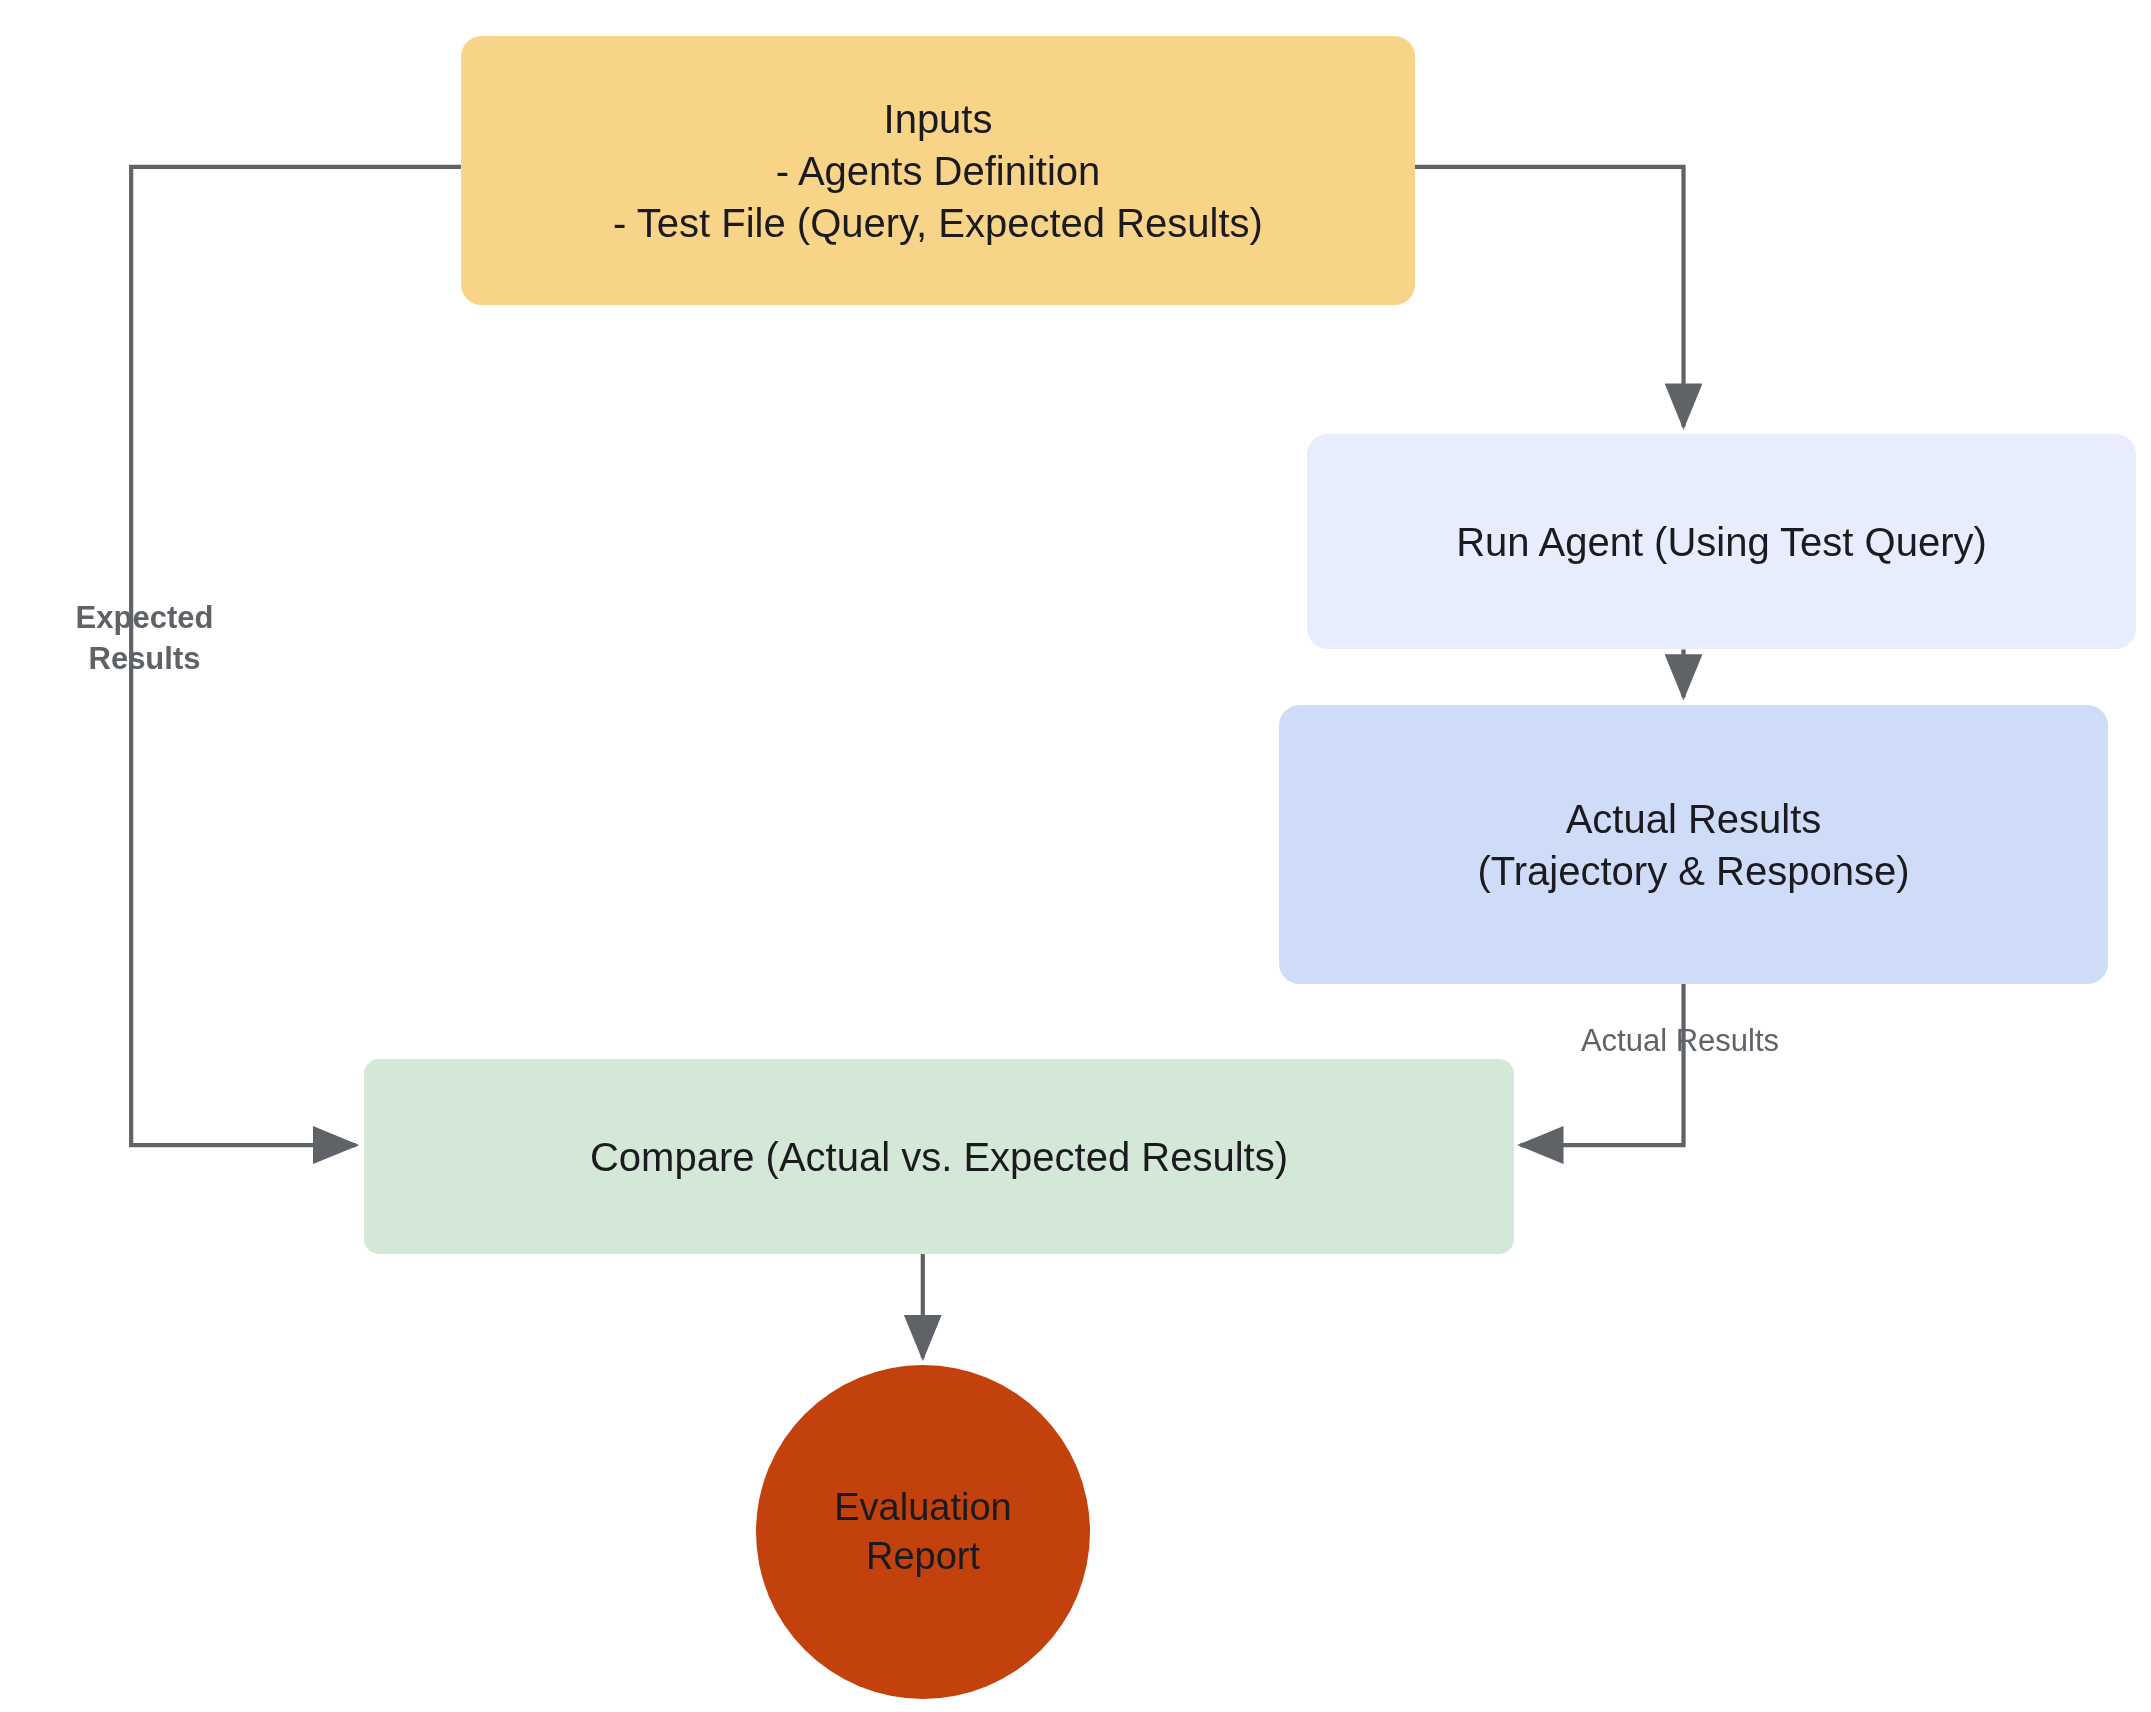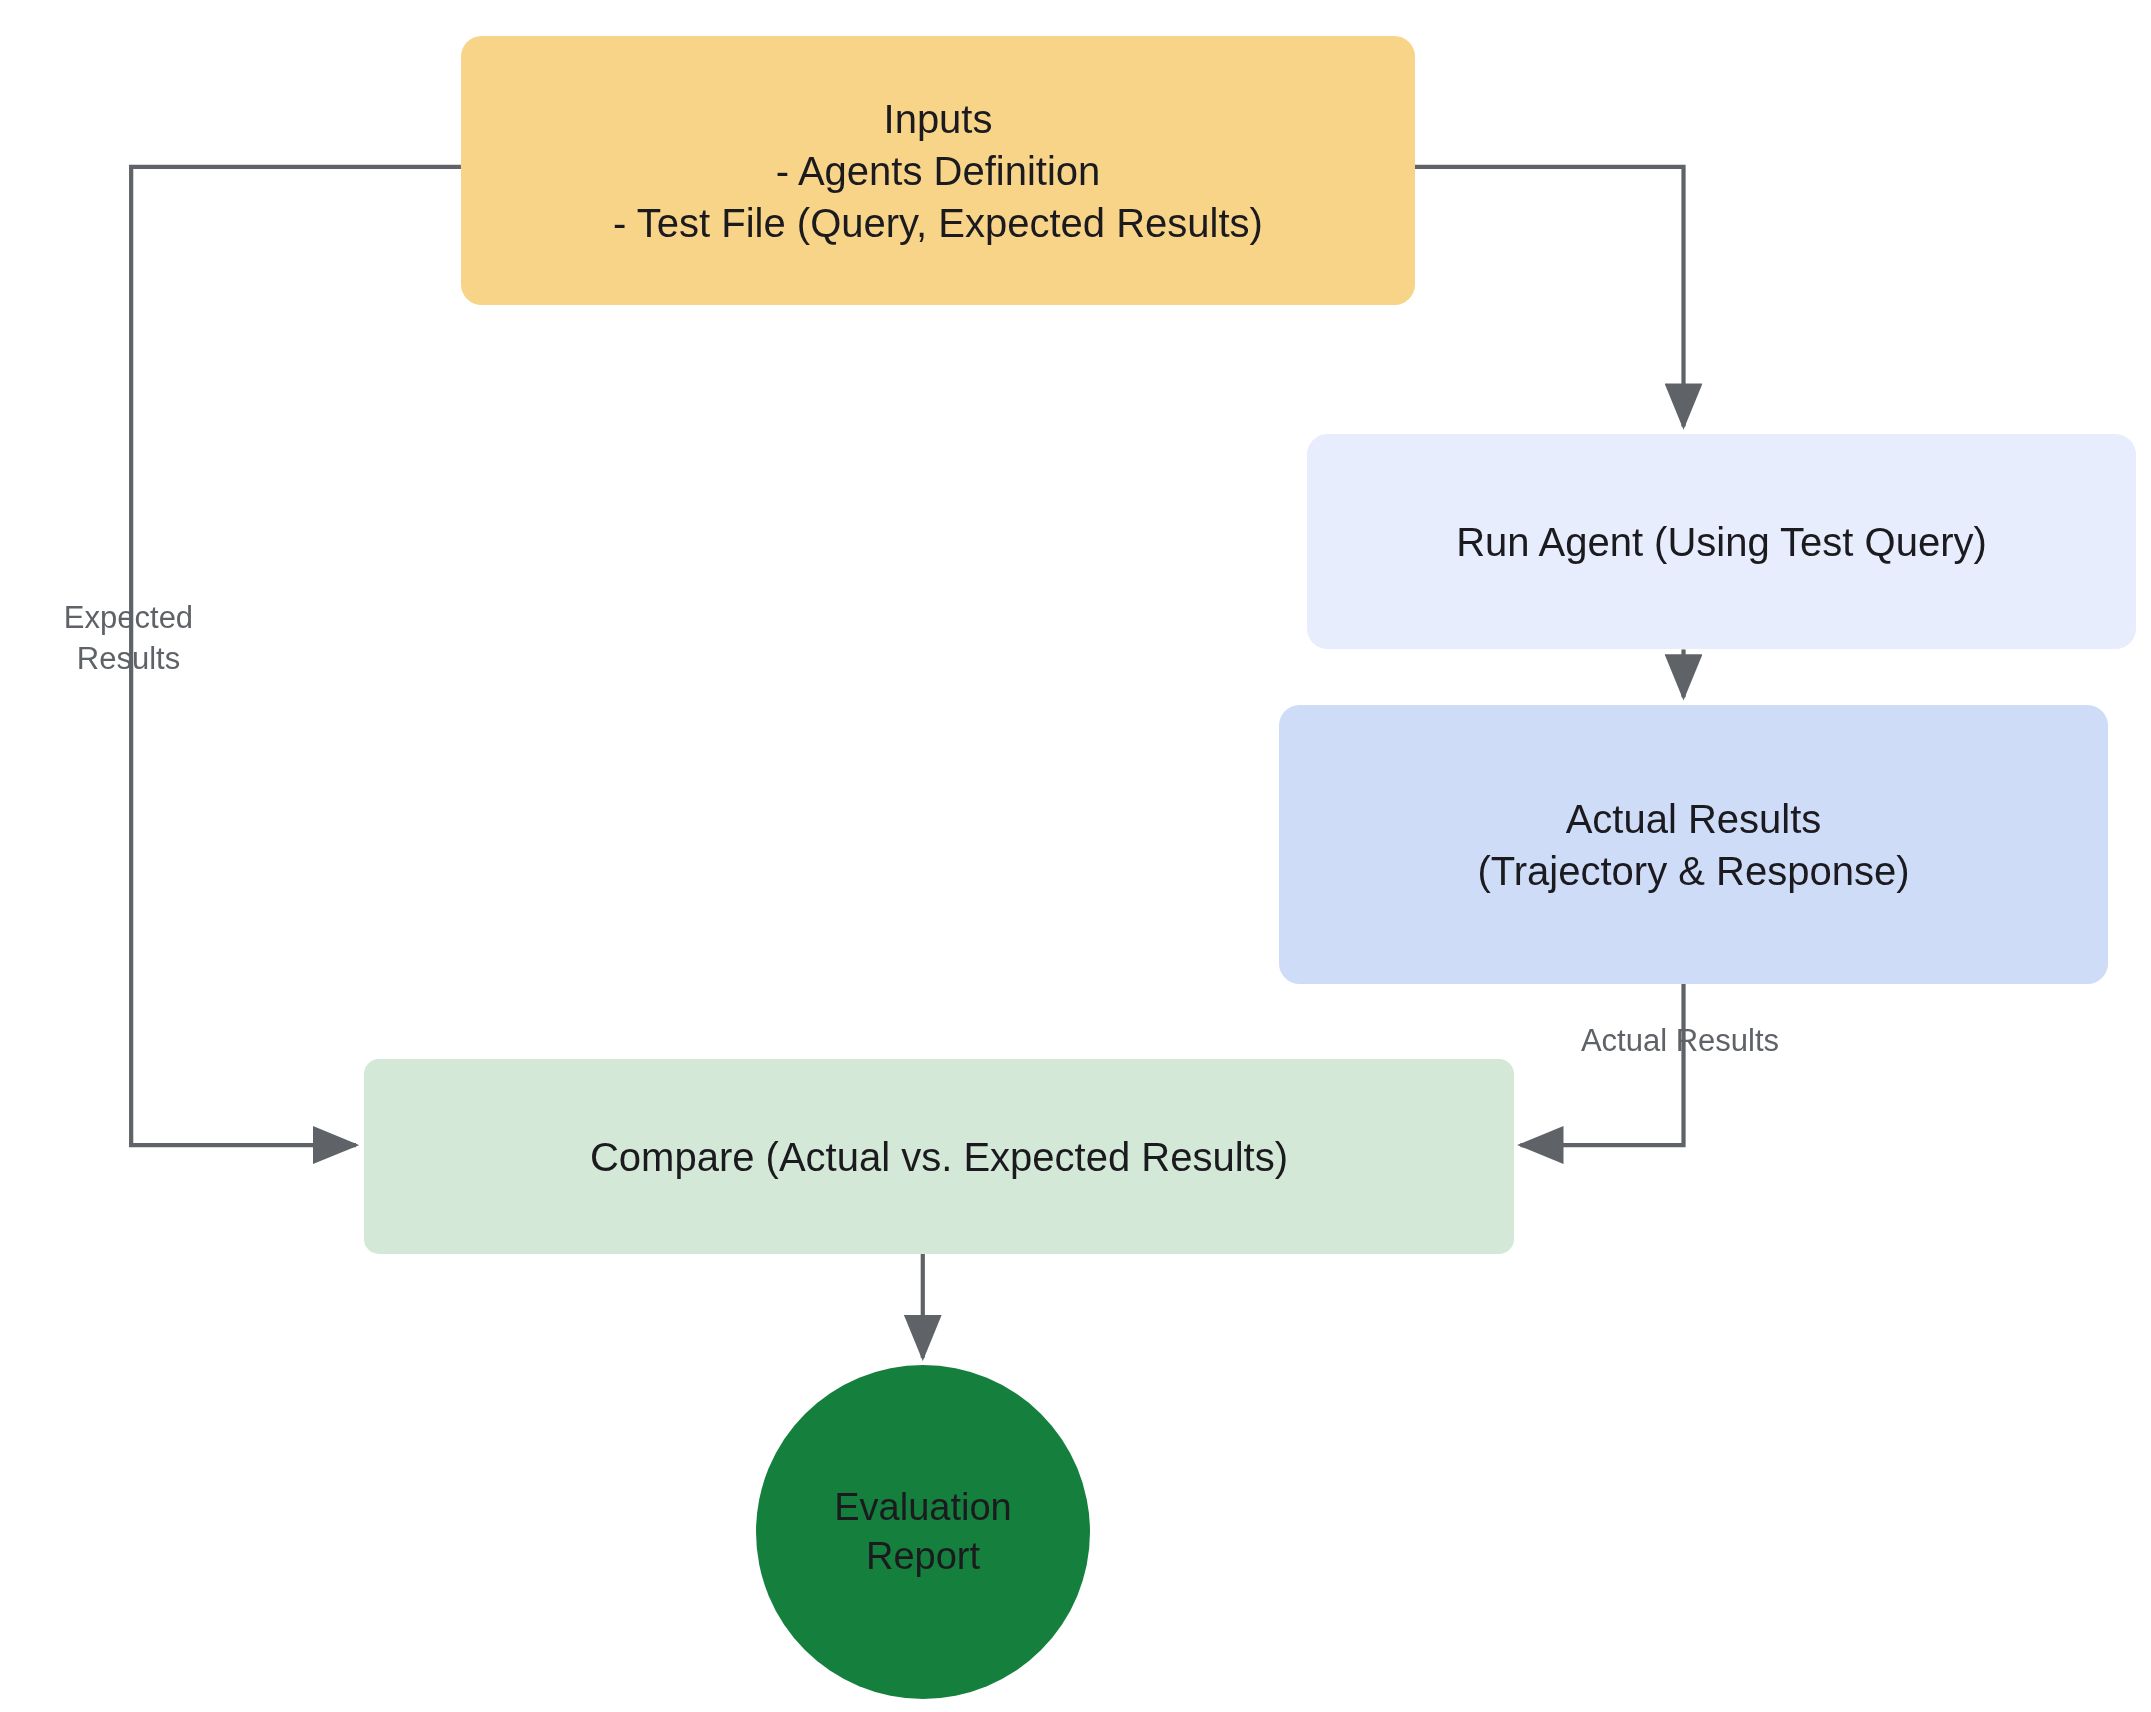--- a/index.html
+++ b/index.html
@@ -82,39 +82,40 @@
     background: #D3E8D6;
     border-radius: 15px;
     font-size: 40px;
   }
 
   .node-report {
     left: 756px;
     top: 1365px;
     width: 334px;
     height: 334px;
-    background: #15803d;
+    background: #c2410c;
     border-radius: 50%;
     font-size: 38px;
   }
 
   
   .edge-label {
     position: absolute;
     color: #5F6368;
     font-size: 31px;
     line-height: 1.32;
     white-space: pre-line;
     text-align: center;
   }
 
   .label-expected {
-    left: 30px;
+    left: 46px;
     top: 598px;
     width: 197px;
+    font-weight: bold;
   }
 
   .label-actual {
     left: 1549px;
     top: 1021px;
     width: 262px;
     text-align: center;
   }
 </style>
 </head>

